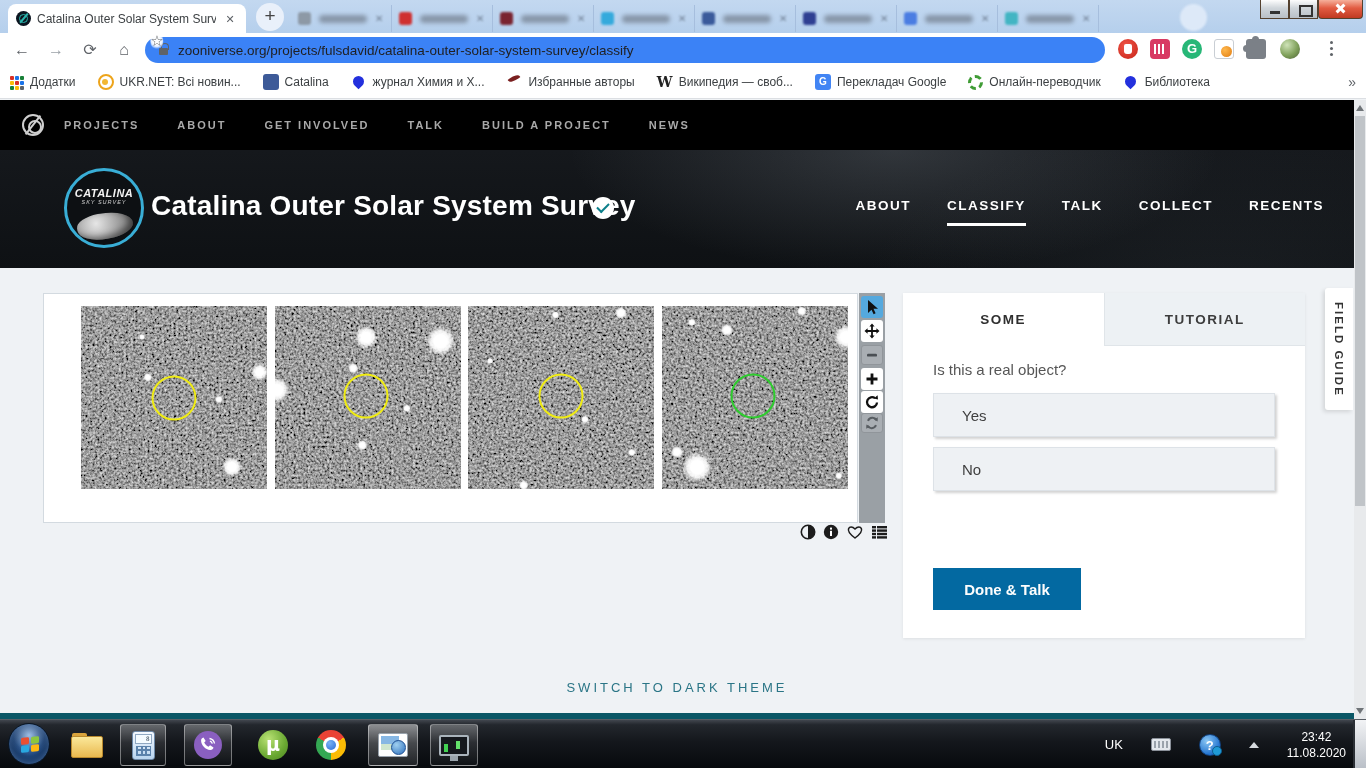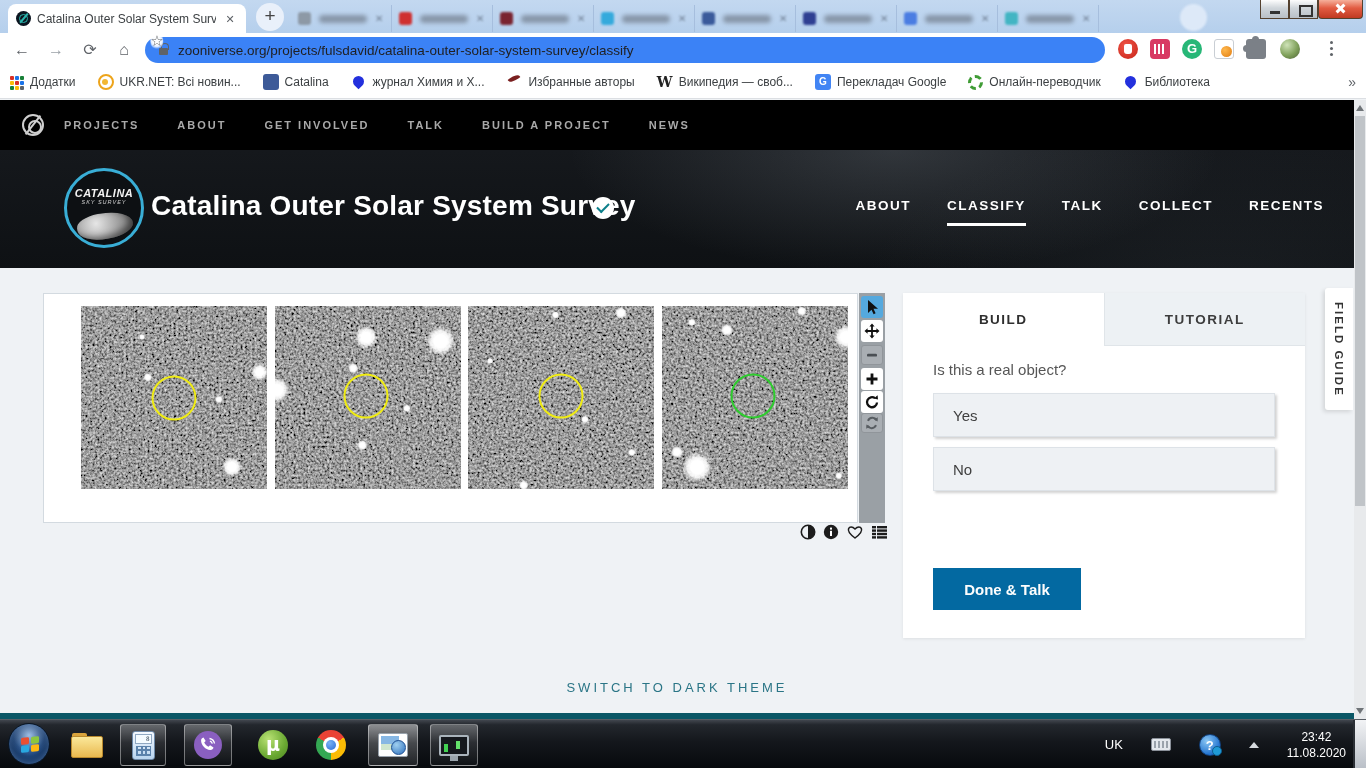--- a/index.html
+++ b/index.html
@@ -145,21 +145,21 @@
   .taskcard{position:absolute;left:903px;top:25px;width:402px;height:345px;background:#fff;
     box-shadow:0 1px 3px rgba(0,0,0,.08);}
   .ttabs{display:flex;height:53px;}
   .ttab{flex:1;display:flex;align-items:center;justify-content:center;
     font-size:13.5px;font-weight:bold;letter-spacing:1.5px;color:#2f2f2f;}
   .ttab.inactive{background:#edf1f4;border-left:1px solid #e0e5e9;border-bottom:1px solid #e0e5e9;color:#3d3d3d;}
   .question{position:absolute;left:30px;top:68px;font-size:15px;color:#565656;}
   .answers{position:absolute;left:30px;top:100px;width:342px;}
   .answer{width:342px;height:44px;margin-bottom:10px;background:#eef1f4;border:1px solid #dde2e7;
     box-shadow:1.5px 2px 2.5px rgba(0,0,0,.18);font-size:15px;color:#3f3f3f;
-    display:flex;align-items:center;padding-left:19px;}
+    display:flex;align-items:center;padding-left:28px;}
   .helplink{position:absolute;left:0;top:231px;width:100%;text-align:center;
     font-size:13.5px;letter-spacing:2px;color:#19717f;}
   .donetalk{position:absolute;left:30px;top:268px;width:148px;height:42px;background:#9cd3f2;
     color:#fdfdfd;font-size:15px;font-weight:bold;display:flex;align-items:center;justify-content:center;}
   .done{position:absolute;left:186px;top:268px;width:186px;height:42px;background:#7bc89c;
     color:#fdfdfd;font-size:15px;font-weight:bold;display:flex;align-items:center;justify-content:center;}
 
   .fieldguide{position:absolute;left:1325px;top:20px;width:28px;height:122px;background:#fff;
     box-shadow:-2px 2px 4px rgba(0,0,0,.12);border-radius:3px 0 0 3px;
     display:flex;align-items:center;justify-content:center;}
@@ -549,21 +549,21 @@
             <rect x="1" y="8.8" width="4" height="2.4"></rect>
             <rect x="6" y="8.8" width="10" height="2.4"></rect>
             <rect x="1" y="12.2" width="4" height="2.4"></rect>
             <rect x="6" y="12.2" width="10" height="2.4"></rect>
           </g>
         </svg>
     </div>
 
     <div class="taskcard">
       <div class="ttabs">
-        <div class="ttab">BUILD</div>
+        <div class="ttab">SOME</div>
         <div class="ttab inactive">TUTORIAL</div>
       </div>
       <div class="question">Is this a real object?</div>
       <div class="answers" id="answers">
           <div class="answer">Yes</div>
           <div class="answer">No</div>
         </div>
       <div class="donetalk" style="background: #0369a1; margin-top: 7px;">Done &amp; Talk</div>
     </div>
 

